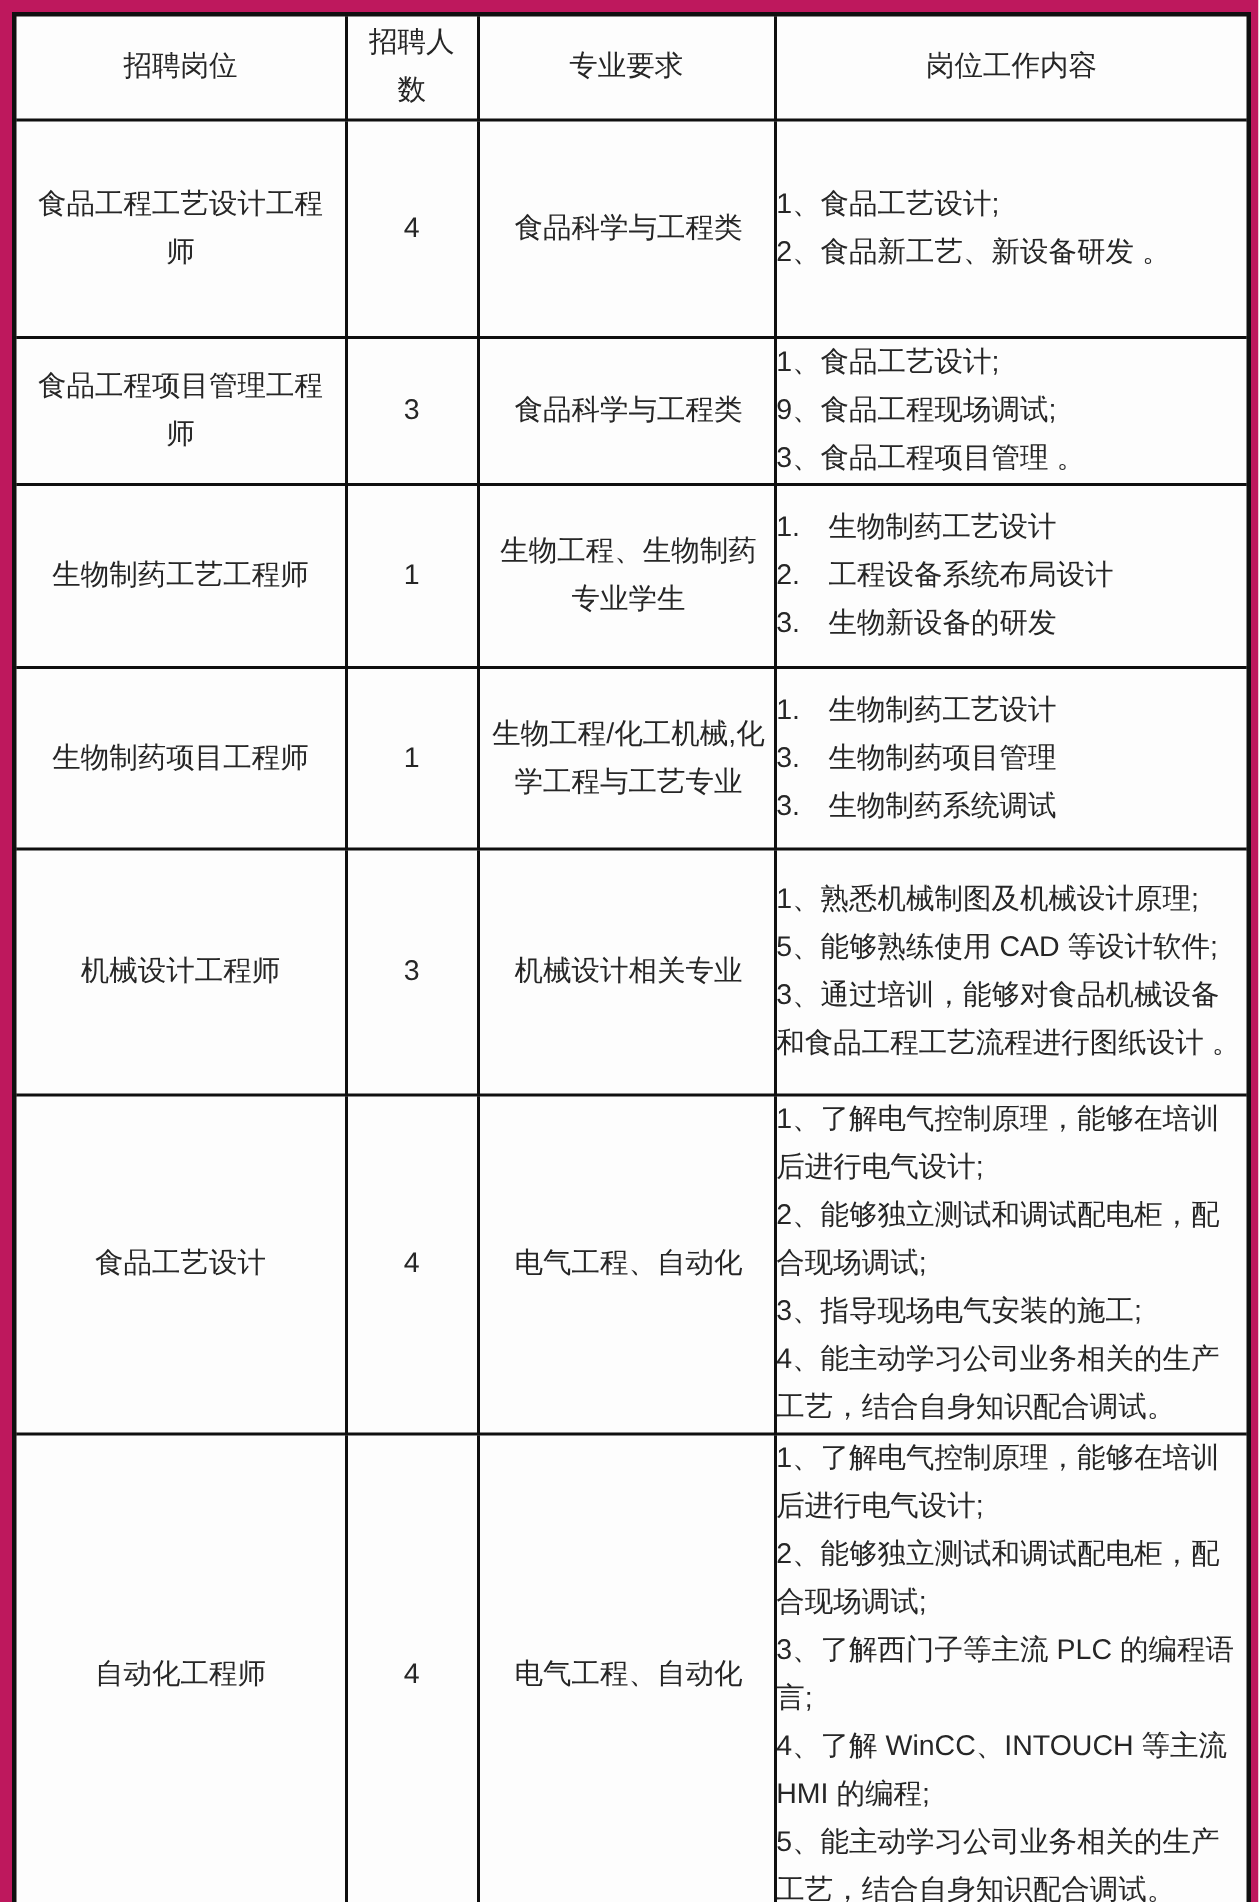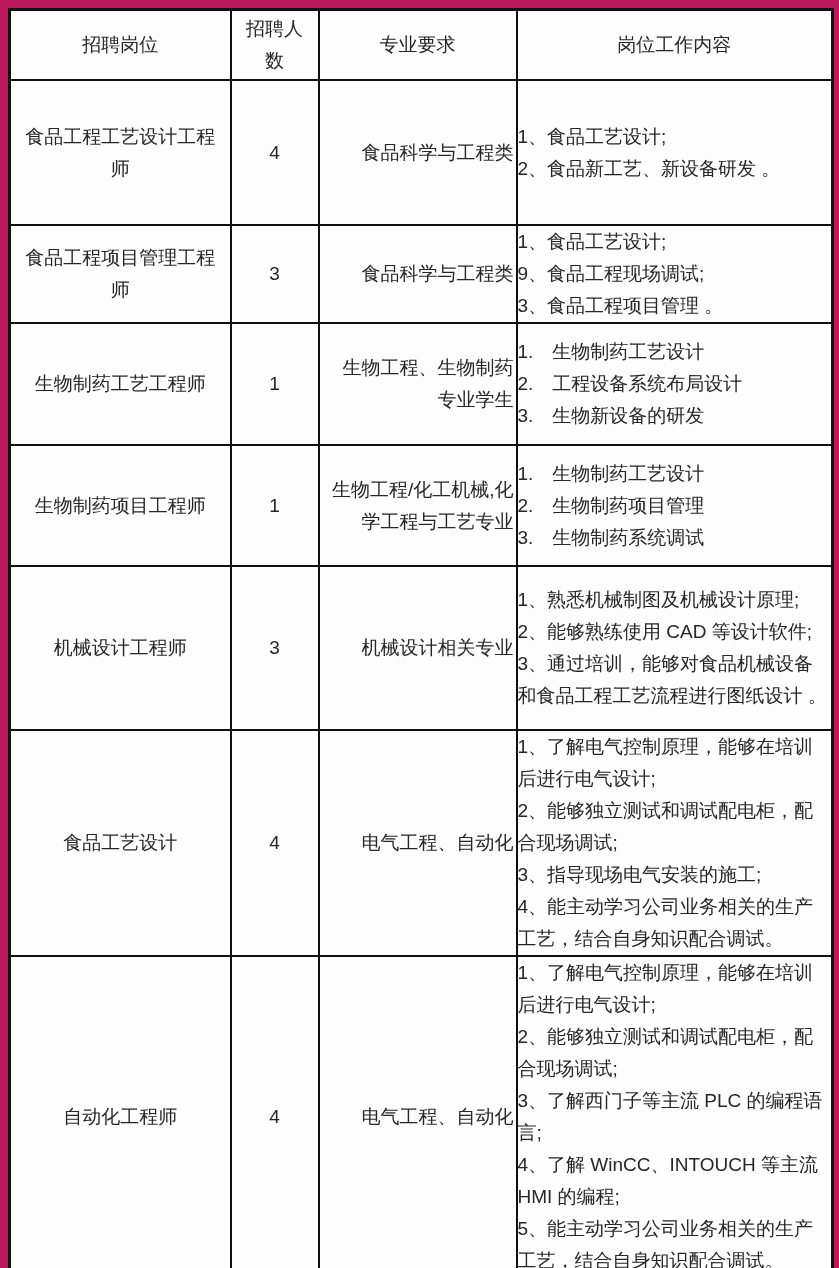--- a/index.html
+++ b/index.html
@@ -50,21 +50,21 @@
   tr.row-6 { height: 313px; }
   td.pos {
     text-align: center;
     padding: 0 10px;
   }
   td.cnt {
     text-align: center;
     padding: 0 2px;
   }
   td.major {
-    text-align: right;
+    text-align: center;
     padding: 0 2px 0 5px;
   }
   td.duties {
     text-align: left;
     padding: 0 2px 0 0;
   }
   .duty {
     white-space: pre-wrap;
   }
 </style>
@@ -118,32 +118,32 @@
         <div class="duty">3.　生物新设备的研发</div>
       </td>
     </tr>
 
     <tr class="row-3">
       <td class="pos">生物制药项目工程师</td>
       <td class="cnt">1</td>
       <td class="major">生物工程/化工机械,化学工程与工艺专业</td>
       <td class="duties">
         <div class="duty">1.　生物制药工艺设计</div>
-        <div class="duty">2.　生物制药项目管理</div>
+        <div class="duty">3.　生物制药项目管理</div>
         <div class="duty">3.　生物制药系统调试</div>
       </td>
     </tr>
 
     <tr class="row-4">
       <td class="pos">机械设计工程师</td>
       <td class="cnt">3</td>
       <td class="major">机械设计相关专业</td>
       <td class="duties">
         <div class="duty">1、熟悉机械制图及机械设计原理;</div>
-        <div class="duty">2、能够熟练使用 CAD 等设计软件;</div>
+        <div class="duty">5、能够熟练使用 CAD 等设计软件;</div>
         <div class="duty">3、通过培训，能够对食品机械设备和食品工程工艺流程进行图纸设计 。</div>
       </td>
     </tr>
 
     <tr class="row-5">
       <td class="pos">食品工艺设计</td>
       <td class="cnt">4</td>
       <td class="major">电气工程、自动化</td>
       <td class="duties">
         <div class="duty">1、了解电气控制原理，能够在培训后进行电气设计;</div>

